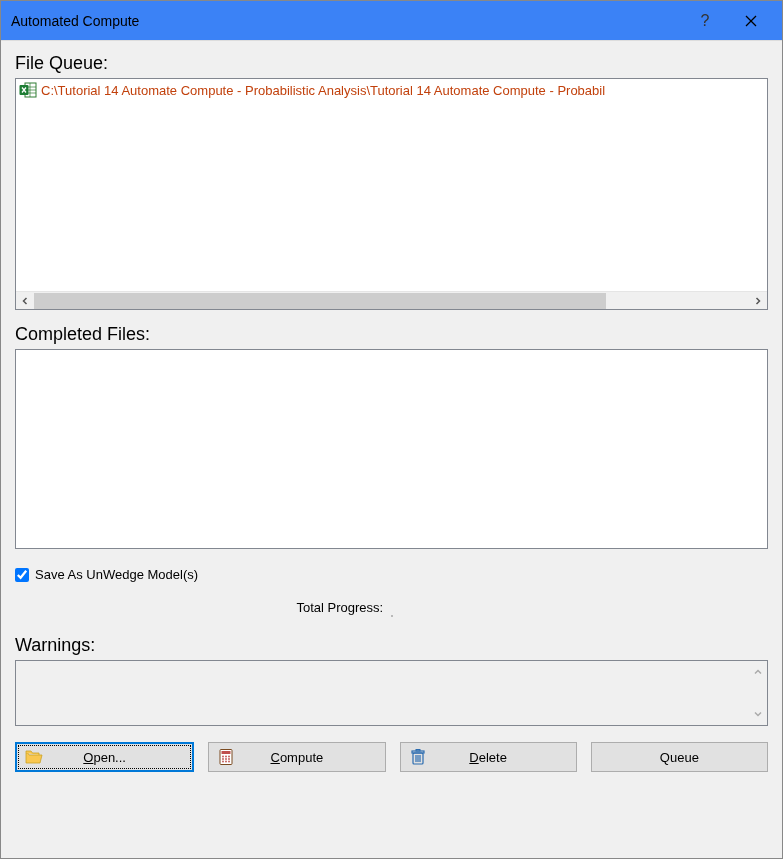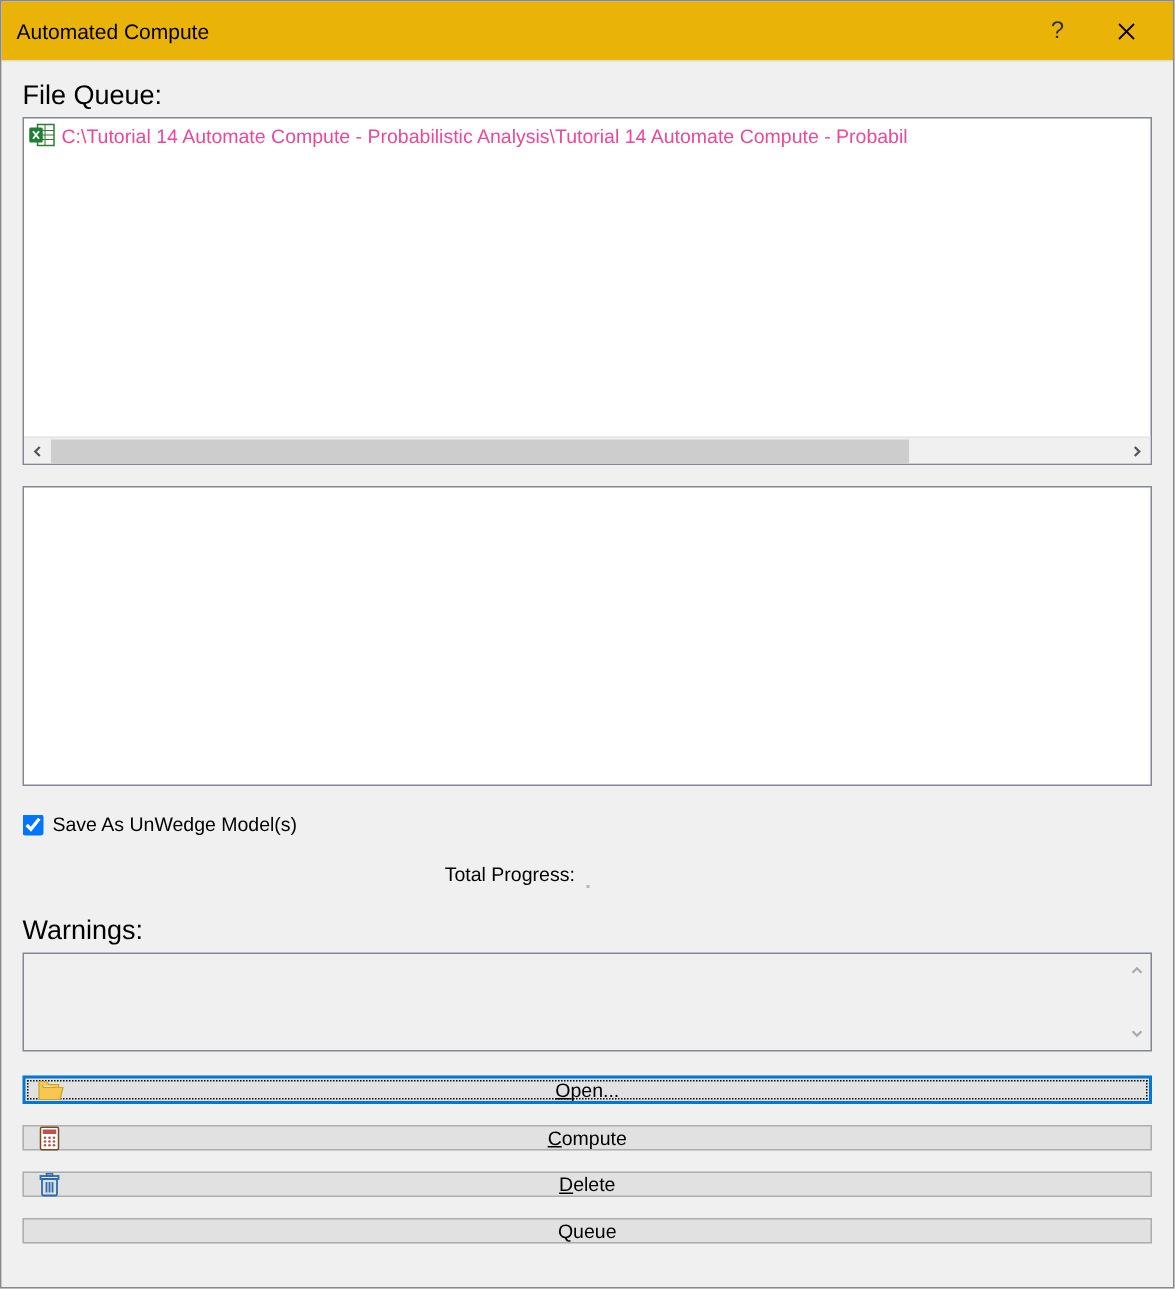--- a/index.html
+++ b/index.html
@@ -12,21 +12,21 @@
       font-size: 13px;
       background: #f0f0f0;
       width: 783px;
       height: 859px;
       border: 1px solid #888;
       display: flex;
       flex-direction: column;
     }
     .titlebar {
       height: 40px;
-      background: #eab308;
+      background: #3b82f6;
       display: flex;
       align-items: center;
       padding: 0 8px 0 10px;
       border-bottom: 1px solid #ddd;
     }
     .titlebar .title {
       flex: 1;
       font-size: 14px;
       color: #000;
     }
@@ -72,21 +72,21 @@
     .list-item {
       display: flex;
       align-items: center;
       height: 18px;
       white-space: nowrap;
     }
     .list-item .file-icon {
       width: 18px; height: 18px; margin-right: 4px;
       flex-shrink: 0;
     }
-    .list-item .file-text { font-size: 13px; color: #ec4899; }
+    .list-item .file-text { font-size: 13px; color: #c2410c; }
     .hscrollbar {
       position: absolute;
       left: 0; right: 0; bottom: 0;
       height: 18px;
       background: #f0f0f0;
       display: flex;
       align-items: center;
       border-top: 1px solid #e5e5e5;
     }
     .hscrollbar .arrow {
@@ -138,21 +138,20 @@
       padding: 2px 0;
     }
     .vscrollbar .arrow {
       width: 18px; height: 18px;
       display: flex; align-items: center; justify-content: center;
       color: #aaa; font-size: 11px;
     }
     .button-row {
       display: flex;
       gap: 14px;
-      flex-direction: column;
     }
     .btn-main {
       flex: 1;
       height: 30px;
       border: 1px solid #adadad;
       background: #e1e1e1;
       display: flex;
       align-items: center;
       justify-content: center;
       gap: 10px;
@@ -210,20 +209,21 @@
         <div class="thumb"></div>
       </div>
       <div class="arrow">
         <svg width="8" height="8" viewBox="0 0 8 8">
             <path d="M2.5 1 L5.5 4 L2.5 7" fill="none" stroke="#555" stroke-width="1.5"></path>
           </svg>
       </div>
     </div>
   </div>
 
+  <div class="section-label">Completed Files:</div>
   <div class="listbox" id="completed-box">
     <div class="list-content"></div>
   </div>
 
   <label class="checkbox-row">
     <input type="checkbox" checked="" style="">
     <span>Save As UnWedge Model(s)</span>
   </label>
 
   <div class="progress-row">

